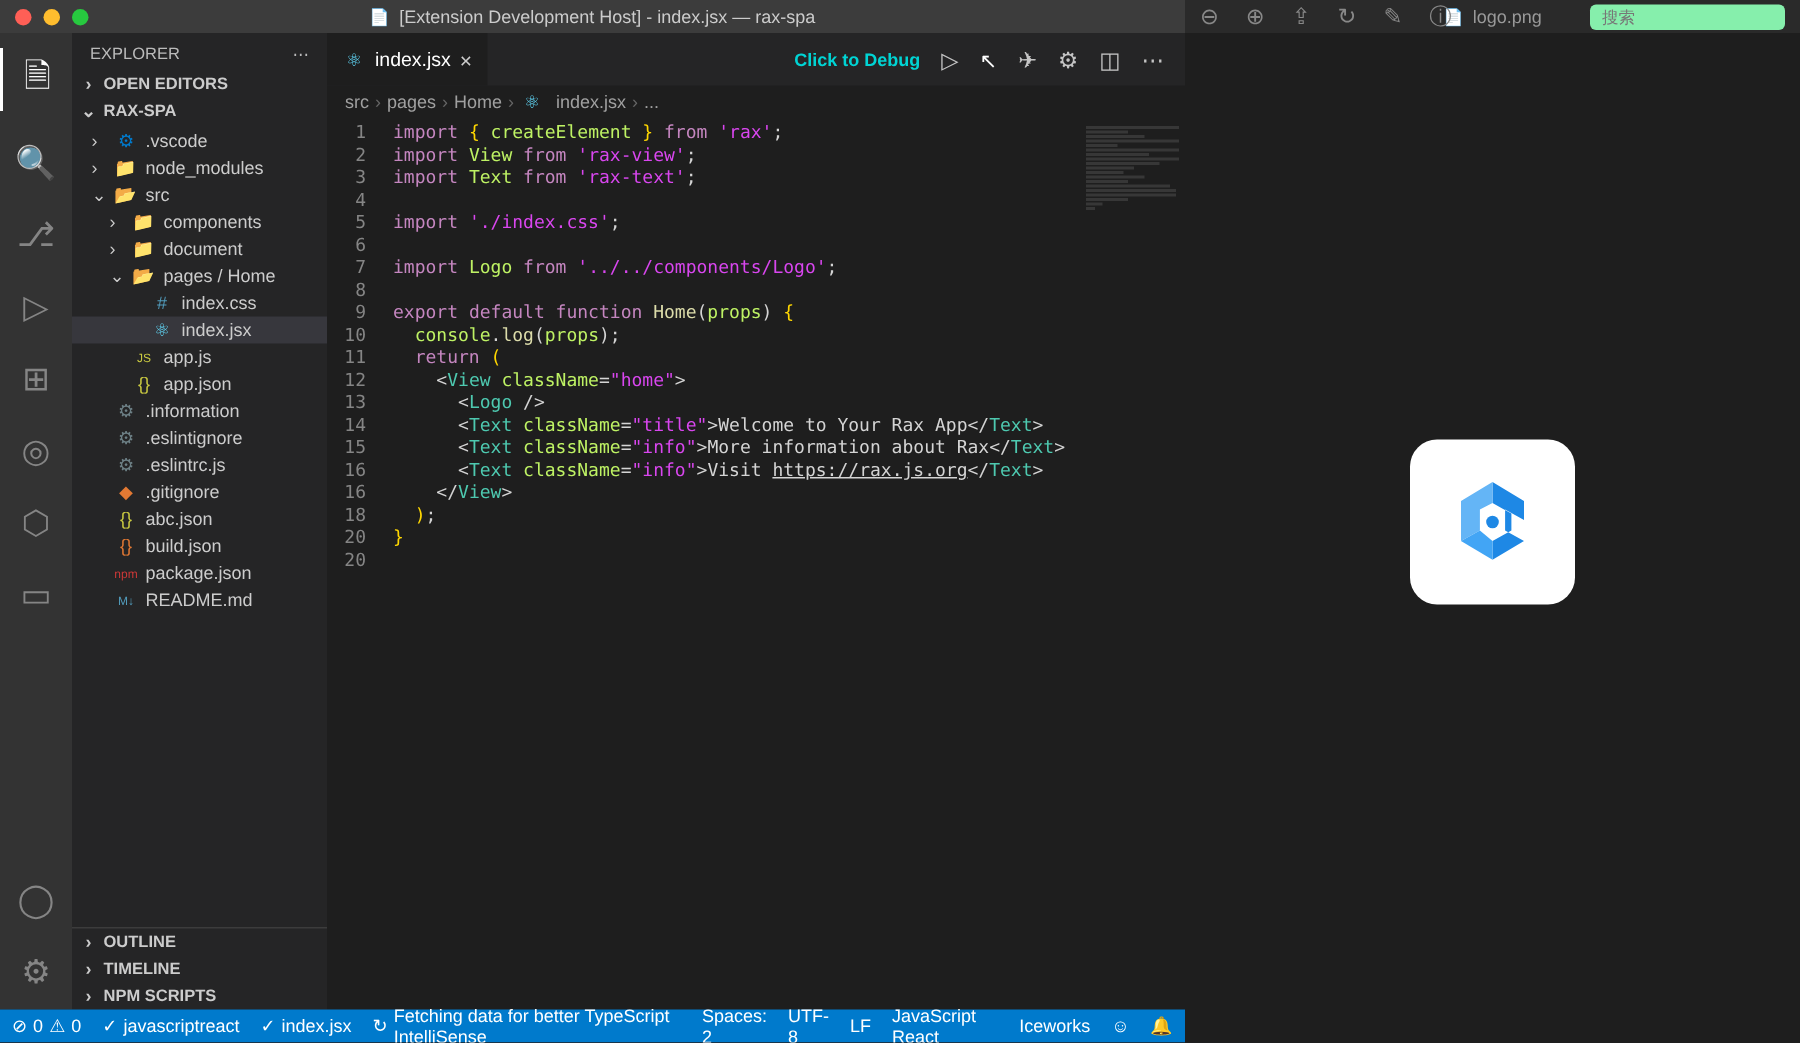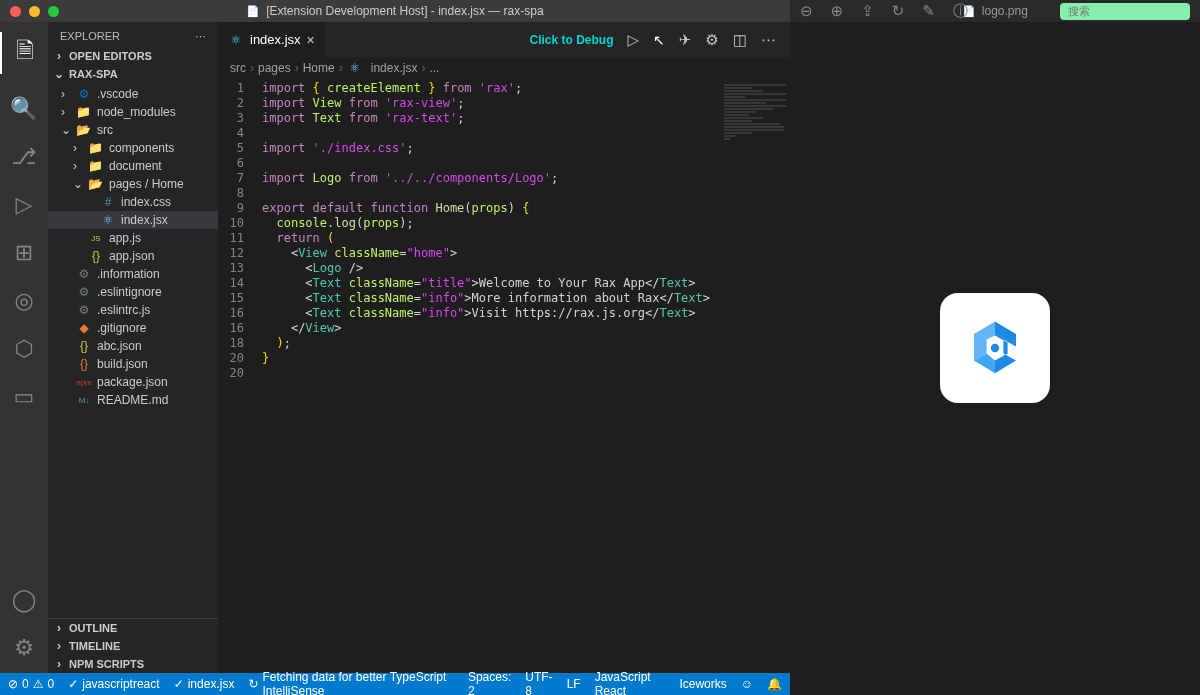--- a/index.html
+++ b/index.html
@@ -57,21 +57,21 @@
 .cursor-arrow { color: #fff; font-size: 14px; }
 .breadcrumb { height: 22px; display: flex; align-items: center; padding: 0 12px; gap: 4px; font-size: 12px; color: #a0a0a0; }
 .breadcrumb .sep { color: #666; }
 .code-area { flex: 1; display: flex; font-family: Menlo, Consolas, monospace; font-size: 12px; line-height: 15px; position: relative; overflow: hidden; }
 .gutter { width: 44px; text-align: right; color: #858585; padding-right: 18px; padding-top: 2px; user-select: none; }
 .gutter div { height: 15px; }
 .code { flex: 1; padding-top: 2px; white-space: pre; color: #d4d4d4; }
 .code .line { height: 15px; }
 .k { color: #c586c0; } .s { color: #d946ef; } .f { color: #dcdcaa; } .t { color: #4ec9b0; }
 .p { color: #bef264; } .c { color: #d4d4d4; } .br { color: #ffd700; }
-.u { }
+.u { text-decoration: underline; }
 .minimap { position: absolute; right: 0; top: 4px; width: 70px; height: 70px; opacity: 0.35; }
 .minimap div { height: 2px; background: #666; margin: 1px 4px; }
 
 
 .status { height: 22px; background: #007acc; color: #fff; display: flex; align-items: center; font-size: 12px; padding: 0 8px; gap: 14px; width: 790px; }
 .status .item { display: flex; align-items: center; gap: 4px; }
 .status .push-right { margin-left: auto; }
 
 .file-ico { font-size: 11px; color: #ccc; }
 svg.hex { width: 70px; height: 70px; }

